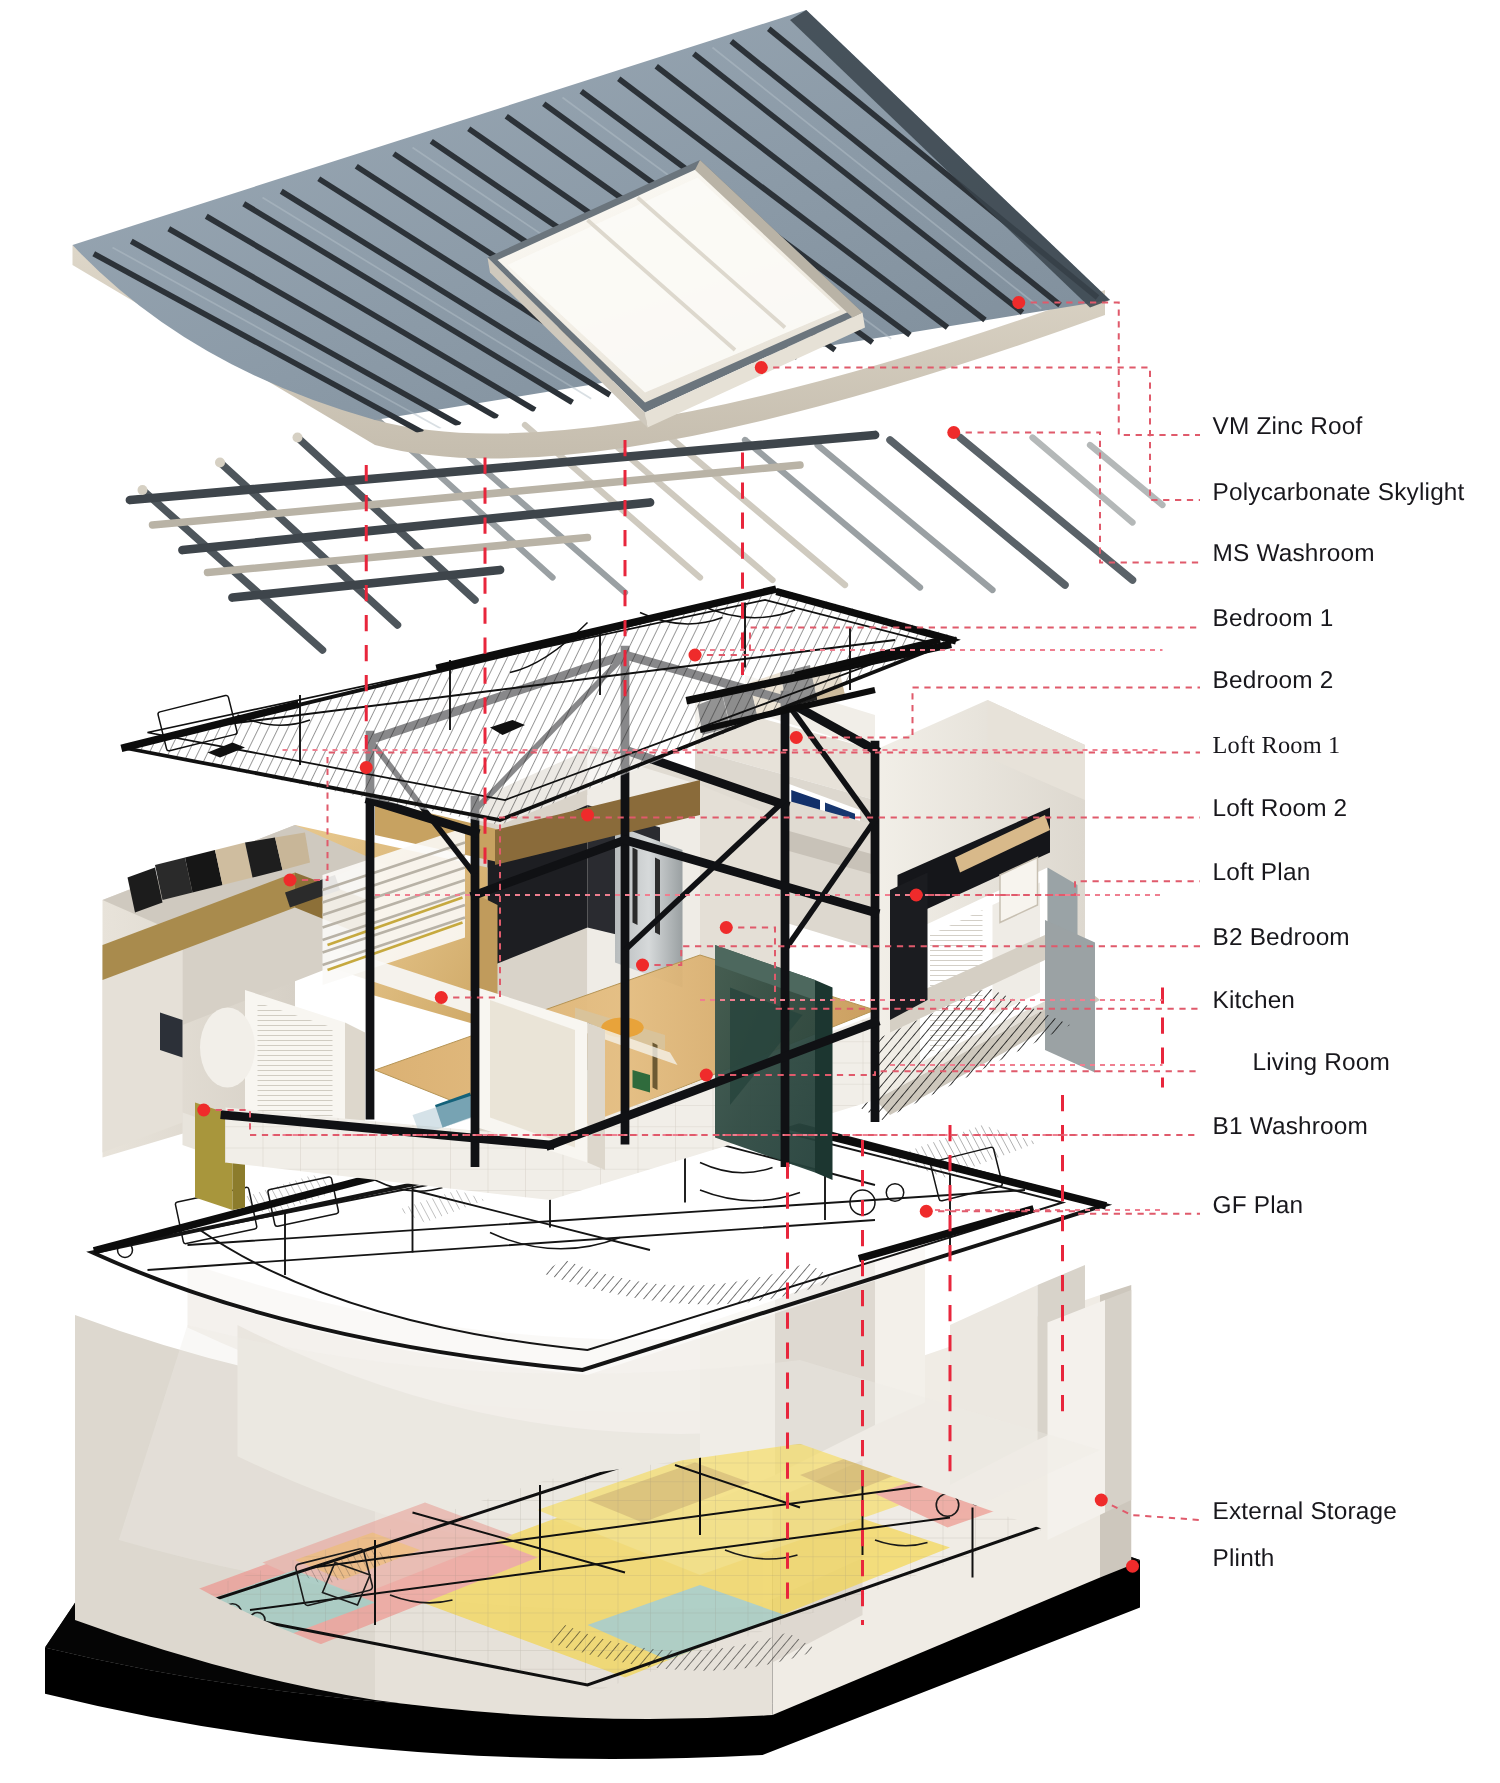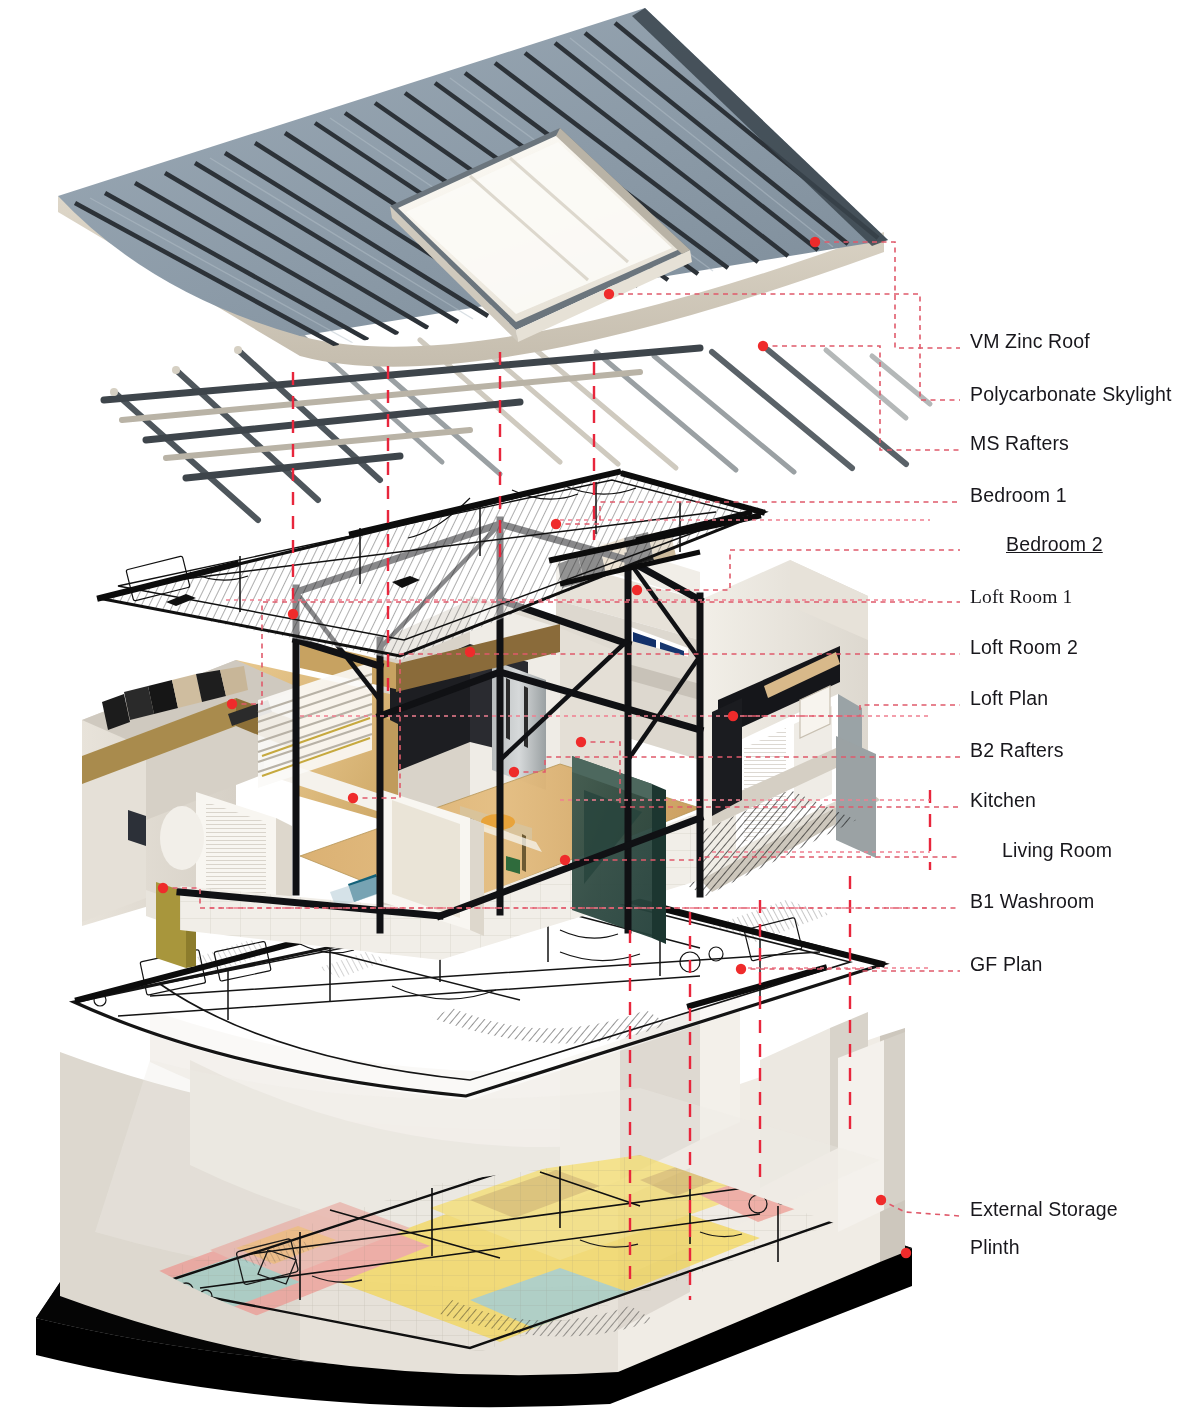--- a/index.html
+++ b/index.html
@@ -599,27 +599,27 @@
     <circle class="dot" cx="881" cy="1200" r="5.2"></circle>
     <circle class="dot" cx="906" cy="1253" r="5.2"></circle>
     <circle class="dot" cx="470" cy="652" r="5.2"></circle>
     <circle class="dot" cx="293" cy="614" r="5.2"></circle>
   </g>
 </svg>
 
 <div id="labels">
       <div class="lbl" style="left: 970px; top: 332px;">VM Zinc Roof</div>
       <div class="lbl" style="left: 970px; top: 385px;">Polycarbonate Skylight</div>
-      <div class="lbl" style="left: 970px; top: 434px;">MS Rafters</div>
+      <div class="lbl" style="left: 970px; top: 434px;">MS Washroom</div>
       <div class="lbl" style="left: 970px; top: 486px;">Bedroom 1</div>
-      <div class="lbl" style="left: 1006px; top: 535px; text-decoration: underline;">Bedroom 2</div>
+      <div class="lbl" style="left: 970px; top: 535px;">Bedroom 2</div>
       <div class="lbl" style="left: 970px; top: 587px; font-family: Liberation Serif, serif;">Loft Room 1</div>
       <div class="lbl" style="left: 970px; top: 638px;">Loft Room 2</div>
       <div class="lbl" style="left: 970px; top: 689px;">Loft Plan</div>
-      <div class="lbl" style="left: 970px; top: 741px;">B2 Rafters</div>
+      <div class="lbl" style="left: 970px; top: 741px;">B2 Bedroom</div>
       <div class="lbl" style="left: 970px; top: 791px;">Kitchen</div>
       <div class="lbl" style="left: 1002px; top: 841px;">Living Room</div>
       <div class="lbl" style="left: 970px; top: 892px;">B1 Washroom</div>
       <div class="lbl" style="left: 970px; top: 955px;">GF Plan</div>
       <div class="lbl" style="left: 970px; top: 1200px;">External Storage</div>
       <div class="lbl" style="left: 970px; top: 1238px;">Plinth</div>
     </div>
 
 </div>
 

